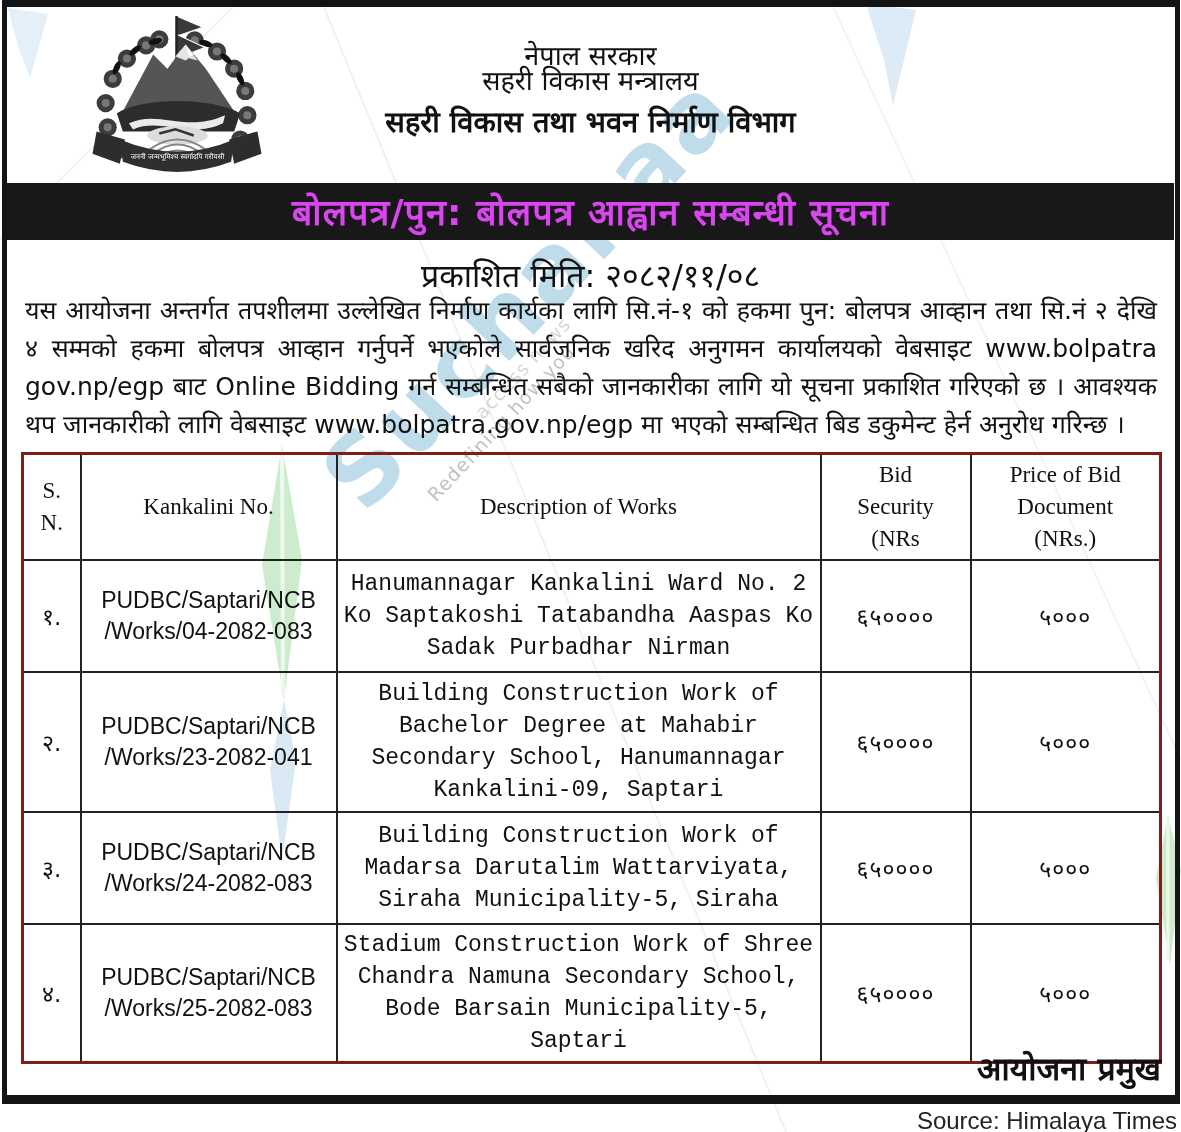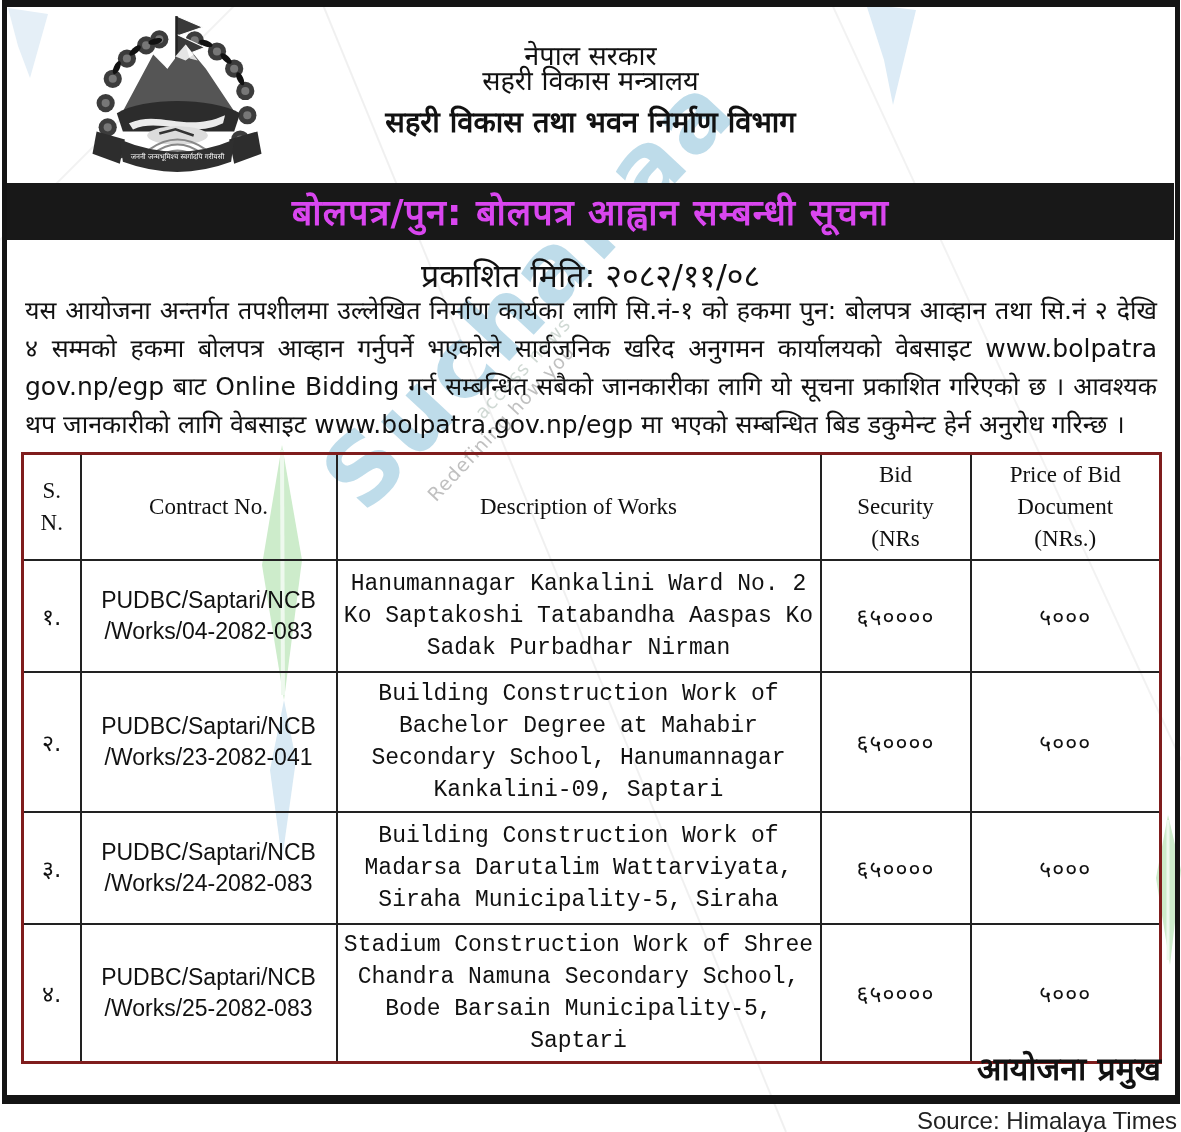--- a/index.html
+++ b/index.html
@@ -210,21 +210,21 @@
       <colgroup>
         <col style="width:58px">
           <col style="width:256px">
           <col style="width:484px">
         <col style="width:150px">
           <col style="width:190px">
       </colgroup>
       <tbody>
           <tr>
         <th><span class="th-inner th-sn">S. N.</span></th>
-        <th><span class="th-inner">Contract No.</span></th>
+        <th><span class="th-inner">Kankalini No.</span></th>
         <th><span class="th-inner">Description of Works</span></th>
         <th><span class="th-inner th-bid">Bid Security (NRs</span></th>
         <th><span class="th-inner th-price">Price of Bid Document (NRs.)</span></th>
       </tr>
       <tr style="height:112px">
         <td class="sn-cell">१.</td>
         <td class="contract-cell"><span class="wrap">PUDBC/Saptari/NCB/Works/04-2082-083</span></td>
         <td class="desc-cell">Hanumannagar Kankalini Ward No. 2 Ko Saptakoshi Tatabandha Aaspas Ko Sadak Purbadhar Nirman</td>
         <td class="num-cell">६५००००</td>
         <td class="num-cell">५०००</td>

